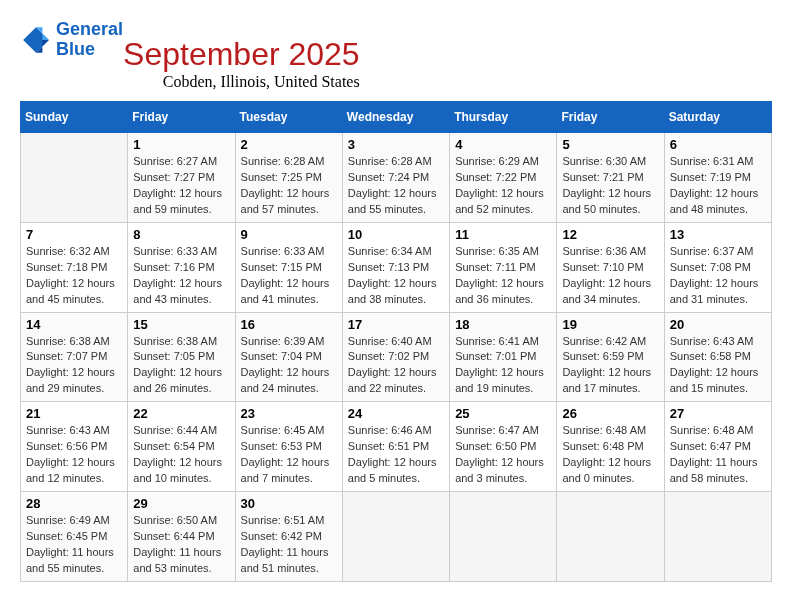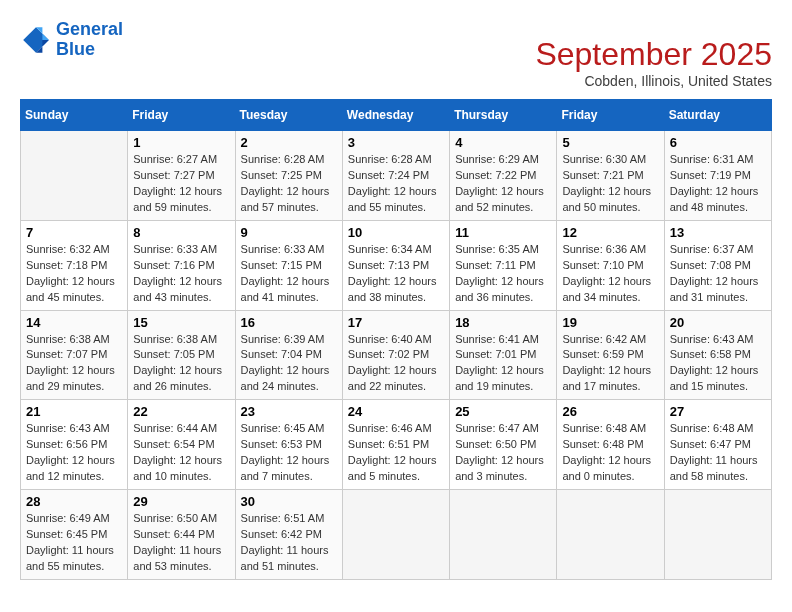--- a/index.html
+++ b/index.html
@@ -5,21 +5,20 @@
     * { box-sizing: border-box; margin: 0; padding: 0; }
     body {
       font-family: Arial, sans-serif;
       background: #fff;
       width: 792px;
       min-height: 612px;
       padding: 20px;
     }
     .header {
       display: flex;
-      justify-content: space-between;
       align-items: flex-start;
       margin-bottom: 10px;
     }
     .logo {
       display: flex;
       align-items: center;
       gap: 4px;
     }
     .logo-text {
       font-size: 18px;
@@ -37,22 +36,23 @@
     .title-block {
       text-align: right;
     }
     .month-title {
       font-size: 32px;
       font-weight: normal;
       color: #b91c1c;
       margin-top: 16px;
     }
     .subtitle {
-      font-size: 14px;
-      color: #404040;
+      font-size: 16px;
+      color: #000000;
+      font-family: Liberation Serif, serif;
     }
     table {
       width: 100%;
       border-collapse: collapse;
       font-size: 11px;
     }
     thead tr th {
       background-color: #1565c0;
       color: #fff;
       padding: 8px 4px;

